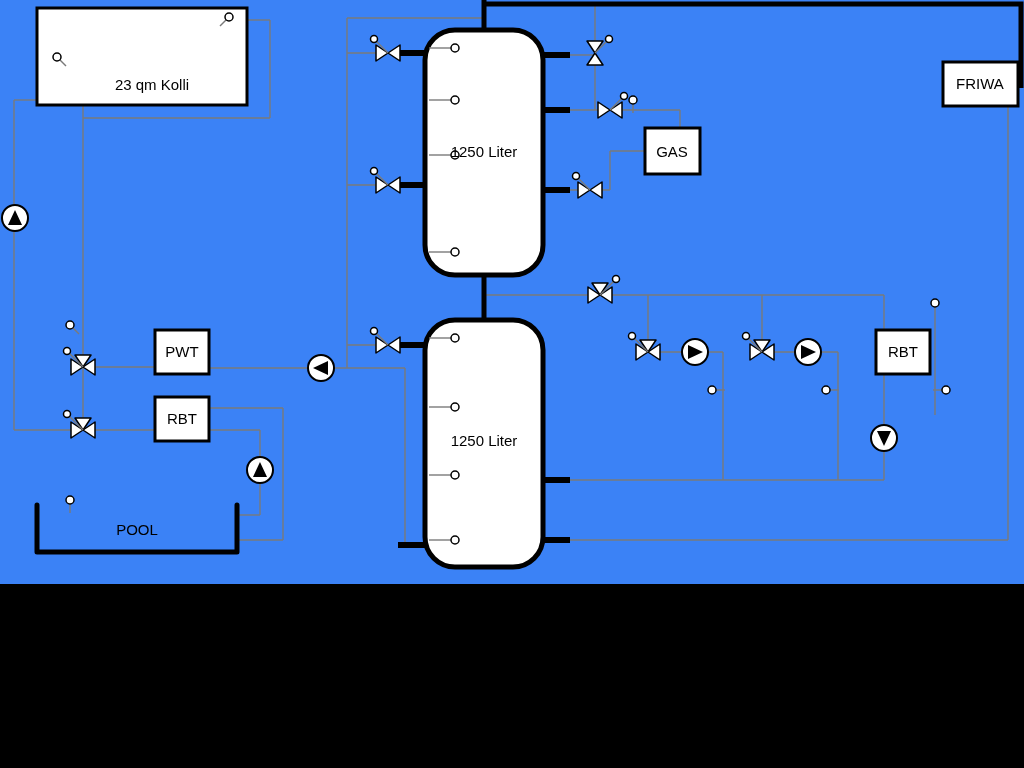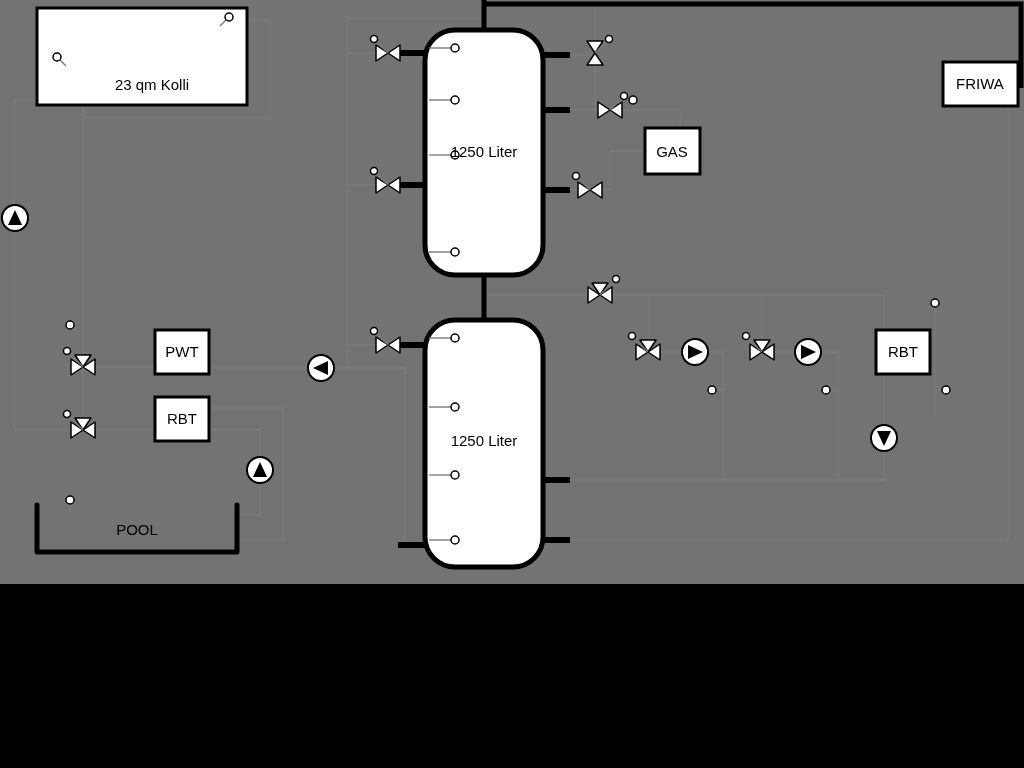--- a/index.html
+++ b/index.html
@@ -1,16 +1,16 @@
 <!DOCTYPE html>
 <html><head>
 <meta charset="utf-8">
 <style>
   html,body{margin:0;padding:0;width:1024px;height:768px;background:#ffffff;overflow:hidden;}
-  #stage{position:relative;width:1024px;height:768px;background:#737373;}
+  #stage{position:relative;width:1024px;height:768px;background:#3b82f6;}
   svg{display:block;}
   .thin{stroke:#7a7a7a;stroke-width:1.4;fill:none;}
   .pipe{stroke:#000000;stroke-width:5;fill:none;}
   .stub{stroke:#000000;stroke-width:6;}
   .box{fill:#ffffff;stroke:#000000;stroke-width:3;}
   .tank{fill:#ffffff;stroke:#000000;stroke-width:5;}
   .pool{fill:none;stroke:#000000;stroke-width:5;stroke-linejoin:round;stroke-linecap:round;}
   .vt{fill:#ffffff;stroke:#000000;stroke-width:1.5;stroke-linejoin:round;}
   .pc{fill:#ffffff;stroke:#000000;stroke-width:2;}
   .pt{fill:#000000;stroke:none;}

